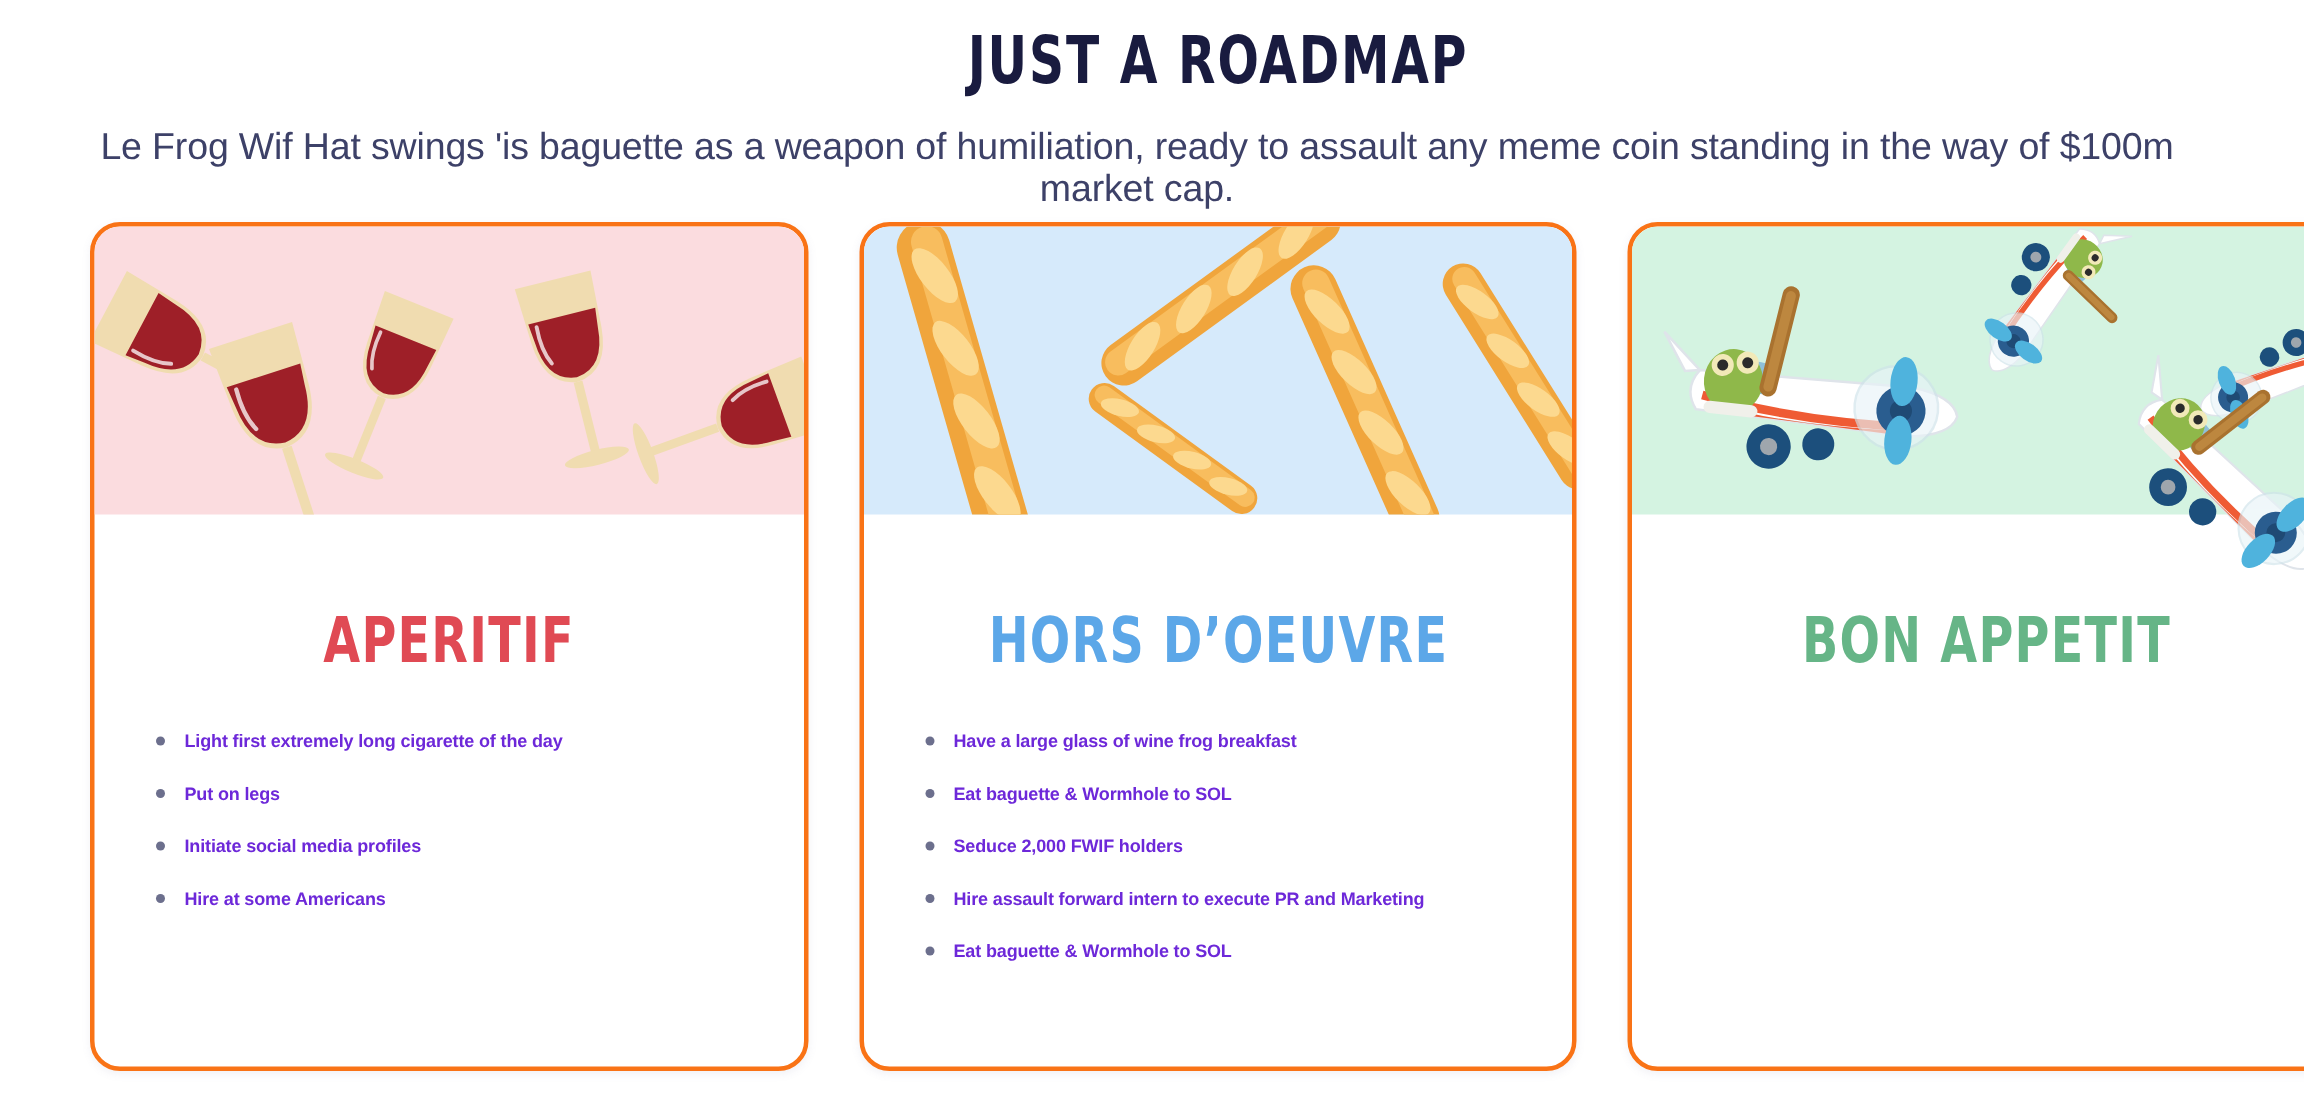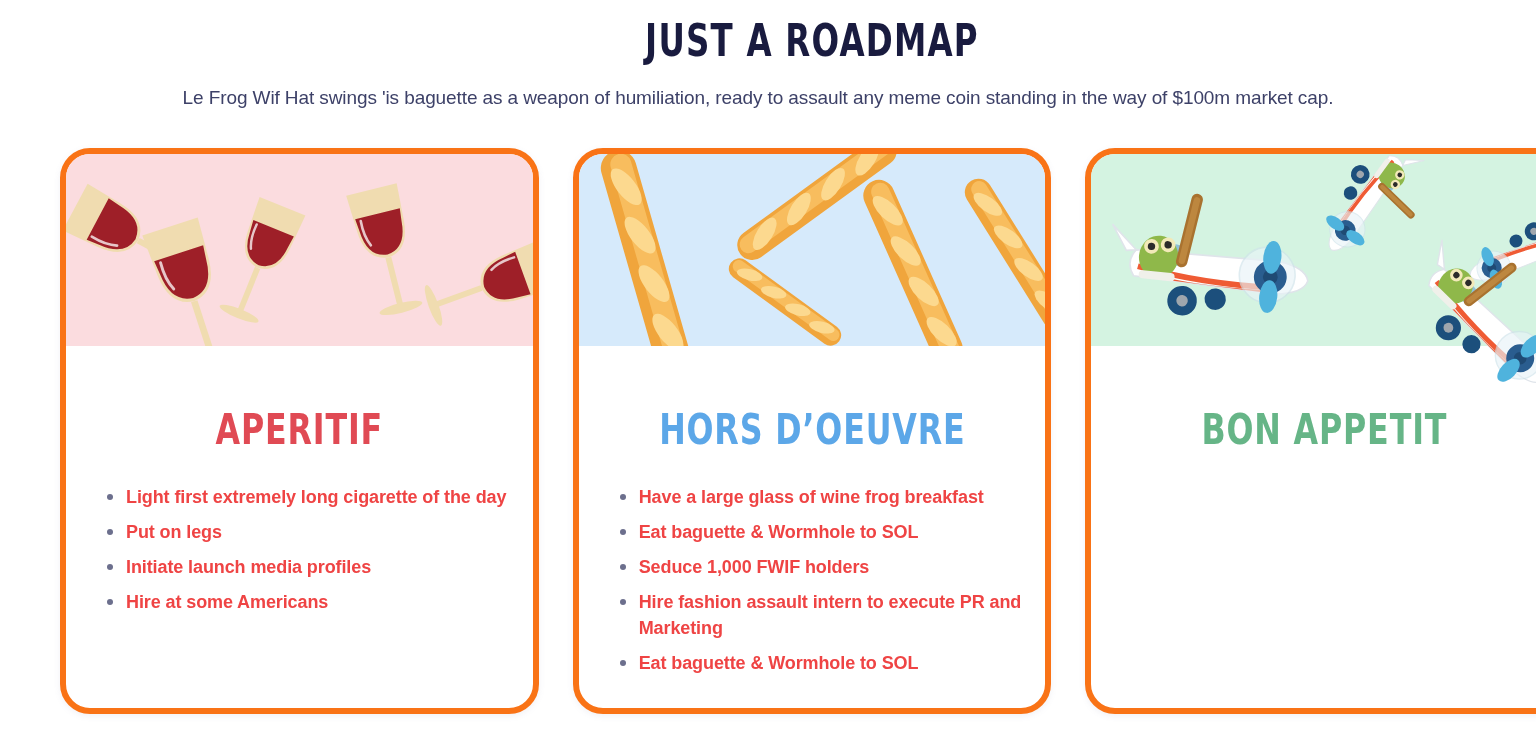--- a/index.html
+++ b/index.html
@@ -36,42 +36,42 @@
     transform: scaleX(0.82);
     transform-origin: center top;
   }
 
   .page-subtitle {
     position: absolute;
     top: 84px;
     left: 0;
     width: 1428px;
     text-align: center;
-    font-size: 19px;
+    font-size: 25px;
     line-height: 28px;
     color: #3d4168;
     letter-spacing: -0.1px;
   }
 
   
   .cards {
     position: absolute;
     top: 148px;
     left: 16px;
     width: 1504px;
     display: flex;
     gap: 34px;
   }
 
   .card {
     position: relative;
     width: 484px;
     height: 566px;
-    border: 6px solid #f97316;
-    border-radius: 30px;
+    border: 3px solid #f97316;
+    border-radius: 20px;
     background: #ffffff;
     overflow: hidden;
     box-shadow: 0 2px 6px rgba(120,120,160,0.10);
   }
 
   
   .card-art {
     position: absolute;
     top: 0; left: 0;
     width: 100%;
@@ -120,24 +120,24 @@
     position: absolute;
     top: 330px;
     left: 32px;
     right: 18px;
     list-style: none;
   }
   .card-list li {
     position: relative;
     padding-left: 28px;
     margin-bottom: 9px;
-    font-size: 18px;
+    font-size: 12px;
     line-height: 26px;
     font-weight: 700;
-    color: #ef4444;
+    color: #6d28d9;
     letter-spacing: -0.1px;
   }
   .card-list li::before {
     content: "";
     position: absolute;
     left: 9px;
     top: 10px;
     width: 6px;
     height: 6px;
     border-radius: 50%;
@@ -186,21 +186,21 @@
             <g transform="translate(432,128) rotate(70) scale(0.98)">
                 <use href="#wineGlass"></use>
               </g>
           </g>
         </svg>
       </div>
       <h2 class="card-heading red">APERITIF</h2>
       <ul class="card-list">
         <li>Light first extremely long cigarette of the day</li>
         <li>Put on legs</li>
-        <li>Initiate launch media profiles</li>
+        <li>Initiate social media profiles</li>
         <li>Hire at some Americans</li>
       </ul>
     </div>
 
     <div class="card">
       <div class="card-art">
         <div class="art-bg blue"></div>
         <svg class="art-svg" viewBox="0 0 484 270">
           <defs>
             <clipPath id="clipBlue">
@@ -233,22 +233,22 @@
             <g transform="translate(438,100) rotate(58) scale(0.80)">
                 <use href="#baguette"></use>
               </g>
           </g>
         </svg>
       </div>
       <h2 class="card-heading blue">HORS D’OEUVRE</h2>
       <ul class="card-list">
         <li>Have a large glass of wine frog breakfast</li>
         <li>Eat baguette &amp; Wormhole to SOL</li>
-        <li>Seduce 1,000 FWIF holders</li>
-        <li>Hire fashion assault intern to execute PR and Marketing</li>
+        <li>Seduce 2,000 FWIF holders</li>
+        <li>Hire assault forward intern to execute PR and Marketing</li>
         <li>Eat baguette &amp; Wormhole to SOL</li>
       </ul>
     </div>
 
     <div class="card">
       <div class="card-art">
         <div class="art-bg green"></div>
         <svg class="art-svg" viewBox="0 0 484 270">
           <defs>
             <clipPath id="clipGreenCard">

